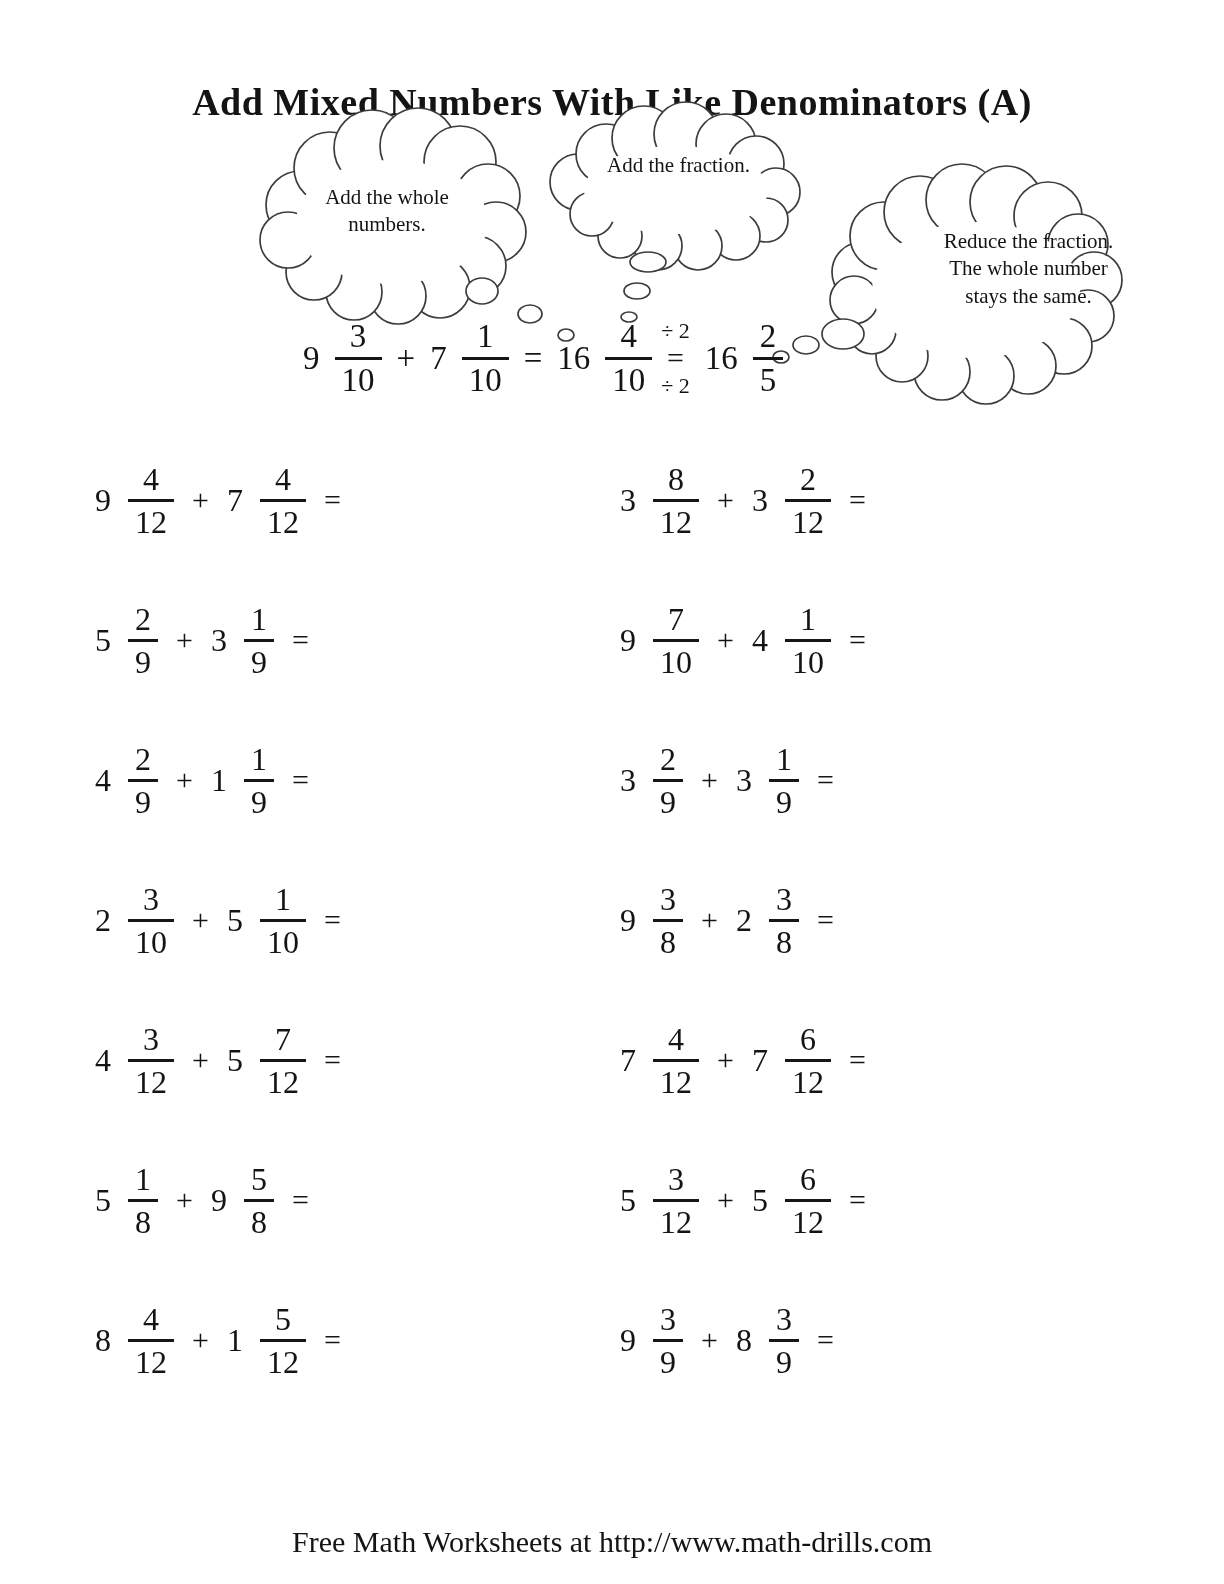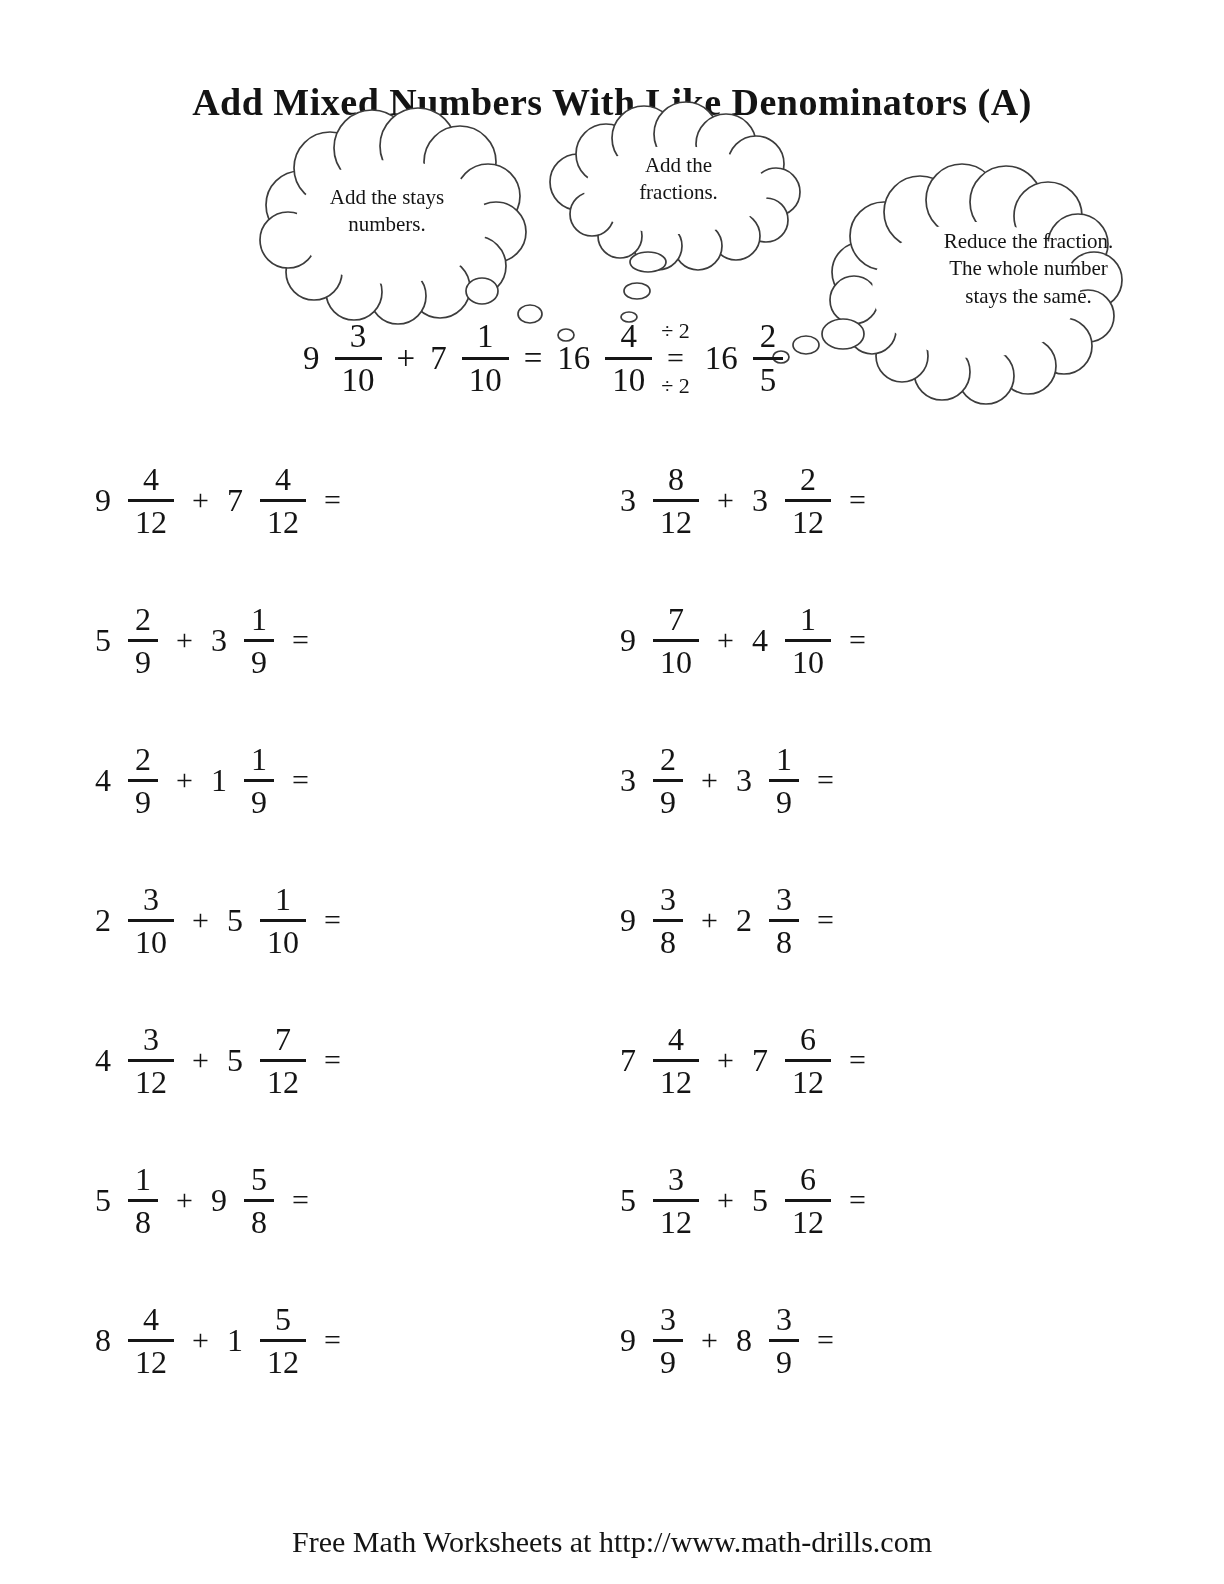--- a/index.html
+++ b/index.html
@@ -127,22 +127,22 @@
         <circle class="cloud-circle" cx="854" cy="300" r="24"></circle>
       <ellipse class="cloud-fill" cx="976" cy="290" rx="104" ry="68"></ellipse>
     </g>
     <g>
       <ellipse class="bubble" cx="843" cy="334" rx="21" ry="15"></ellipse>
       <ellipse class="bubble" cx="806" cy="345" rx="13" ry="9"></ellipse>
       <ellipse class="bubble" cx="781" cy="357" rx="8" ry="6"></ellipse>
     </g>
   </svg>
 
-  <div class="cloud-text" id="cloud1-text">Add the stays numbers.</div>
-  <div class="cloud-text" id="cloud2-text">Add the fractions.</div>
+  <div class="cloud-text" id="cloud1-text">Add the whole numbers.</div>
+  <div class="cloud-text" id="cloud2-text">Add the fraction.</div>
   <div class="cloud-text" id="cloud3-text">Reduce the fraction. The whole number stays the same.</div>
 
   <div class="example">
     <span>9</span>
     <span class="frac">
       <span class="fnum">3</span>
       <span class="fbar"></span>
       <span class="fden">10</span>
     </span>
     <span class="op">+</span>

